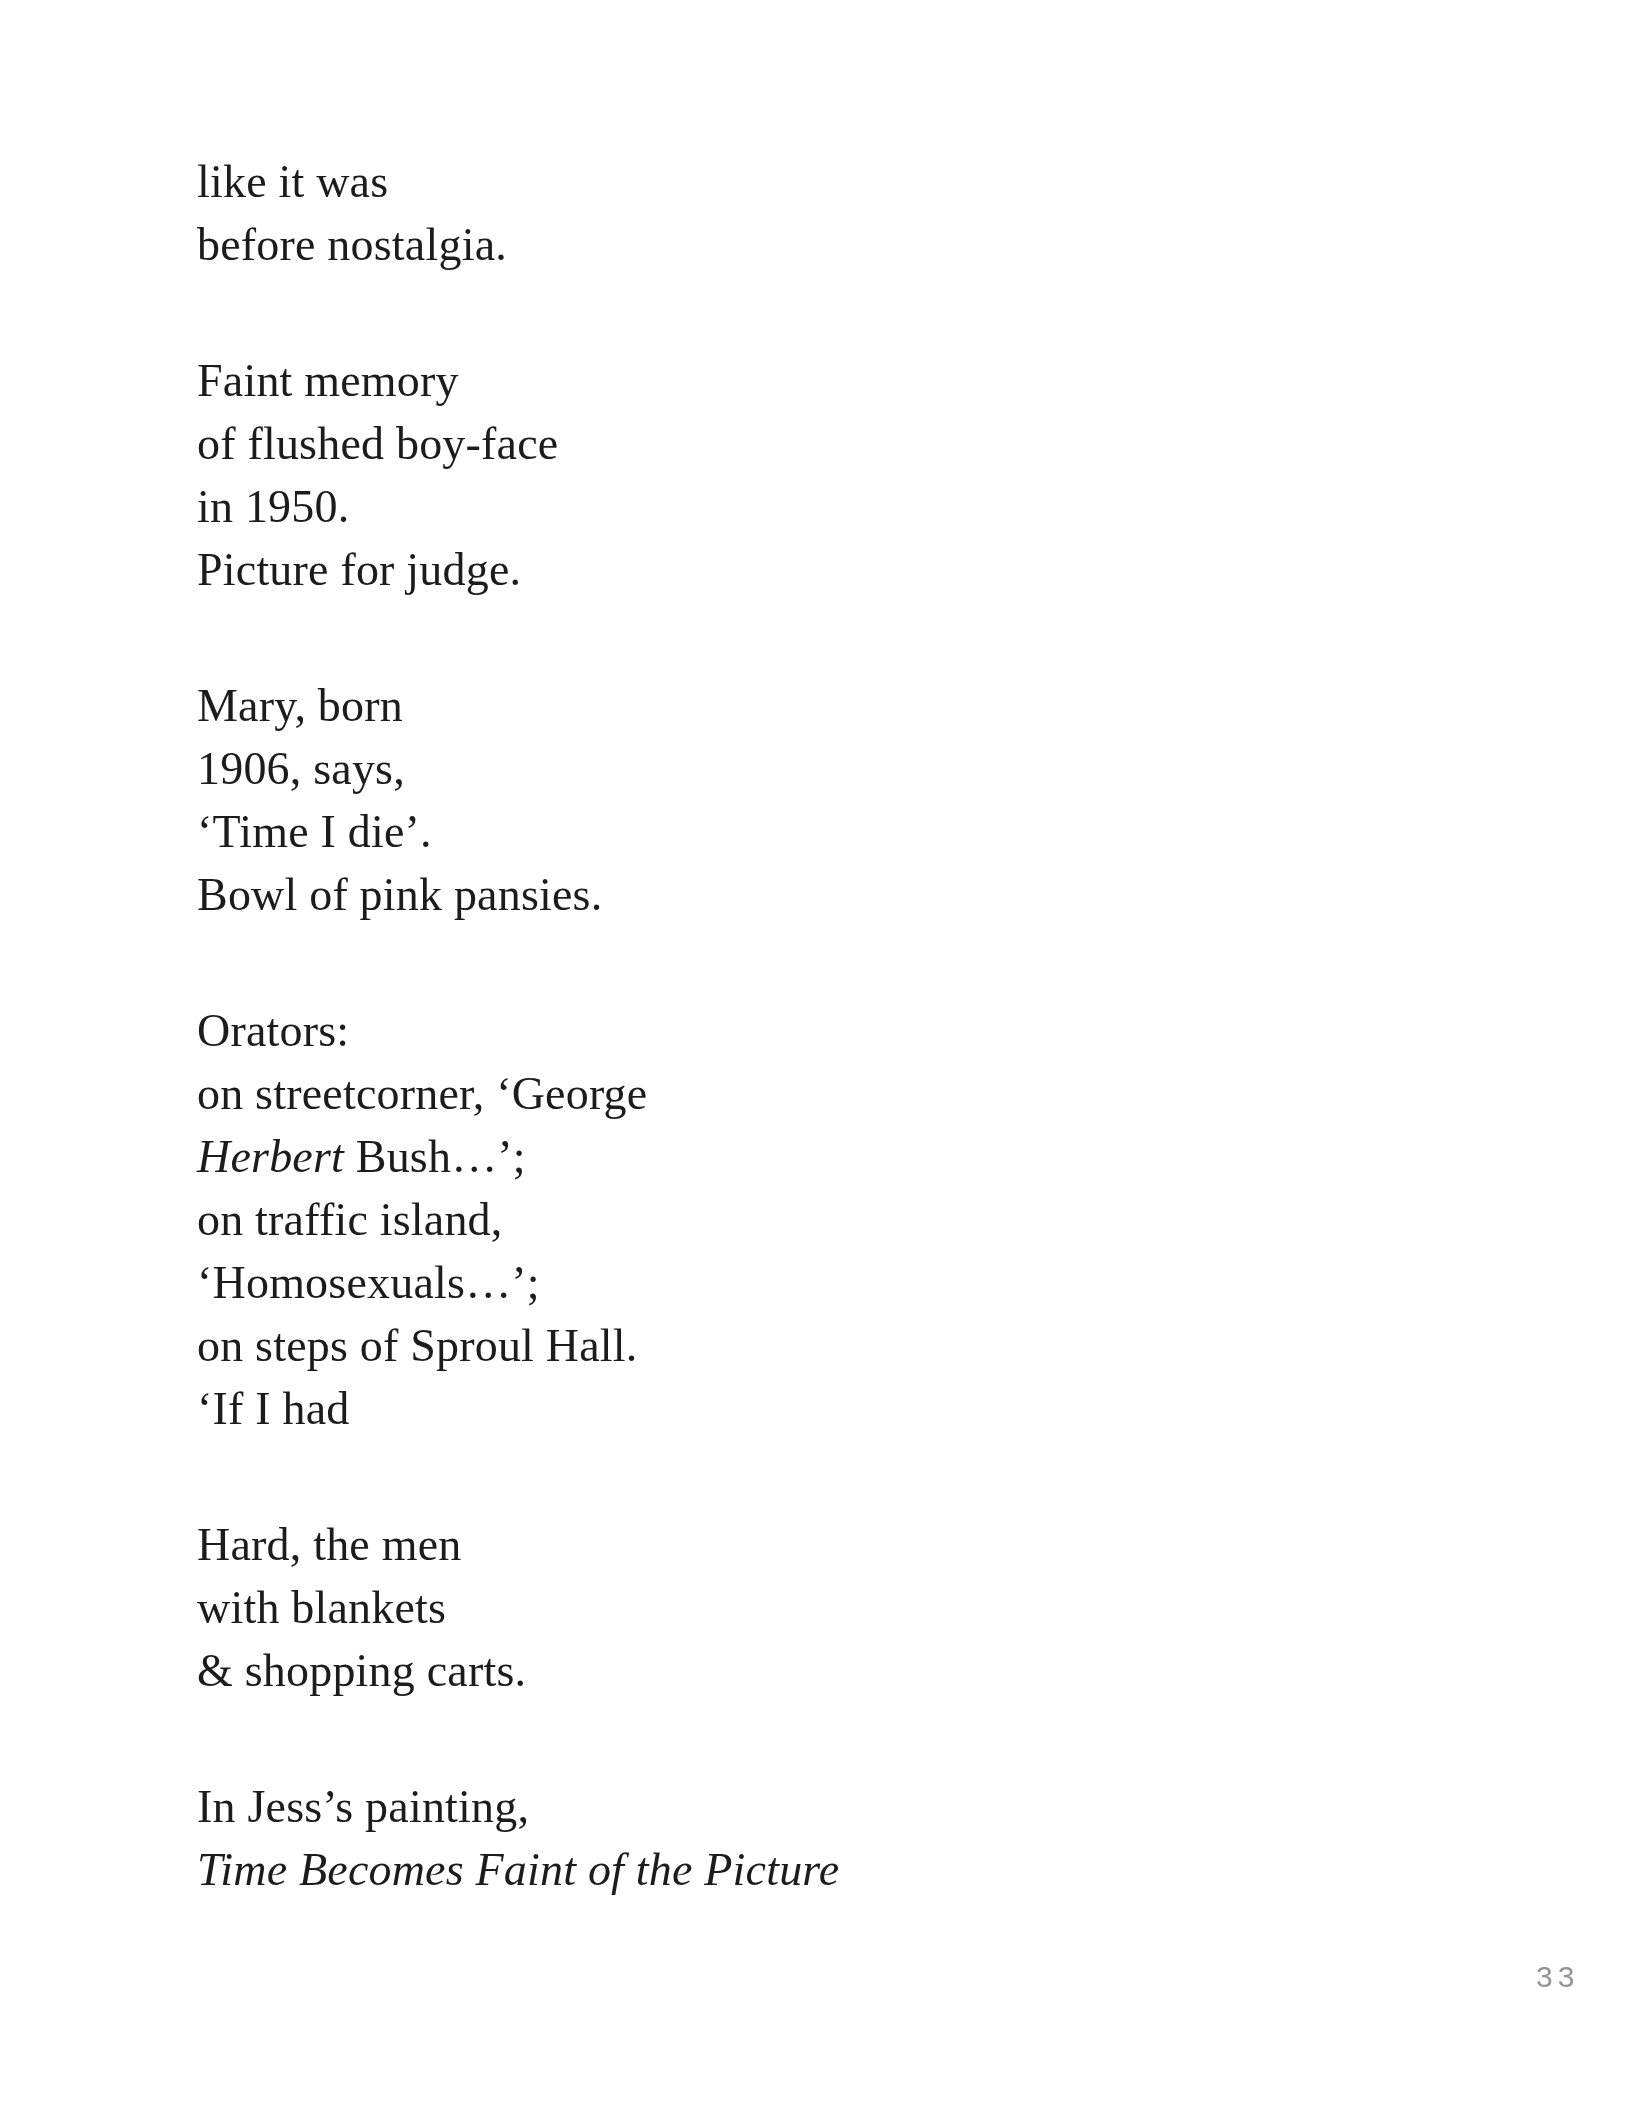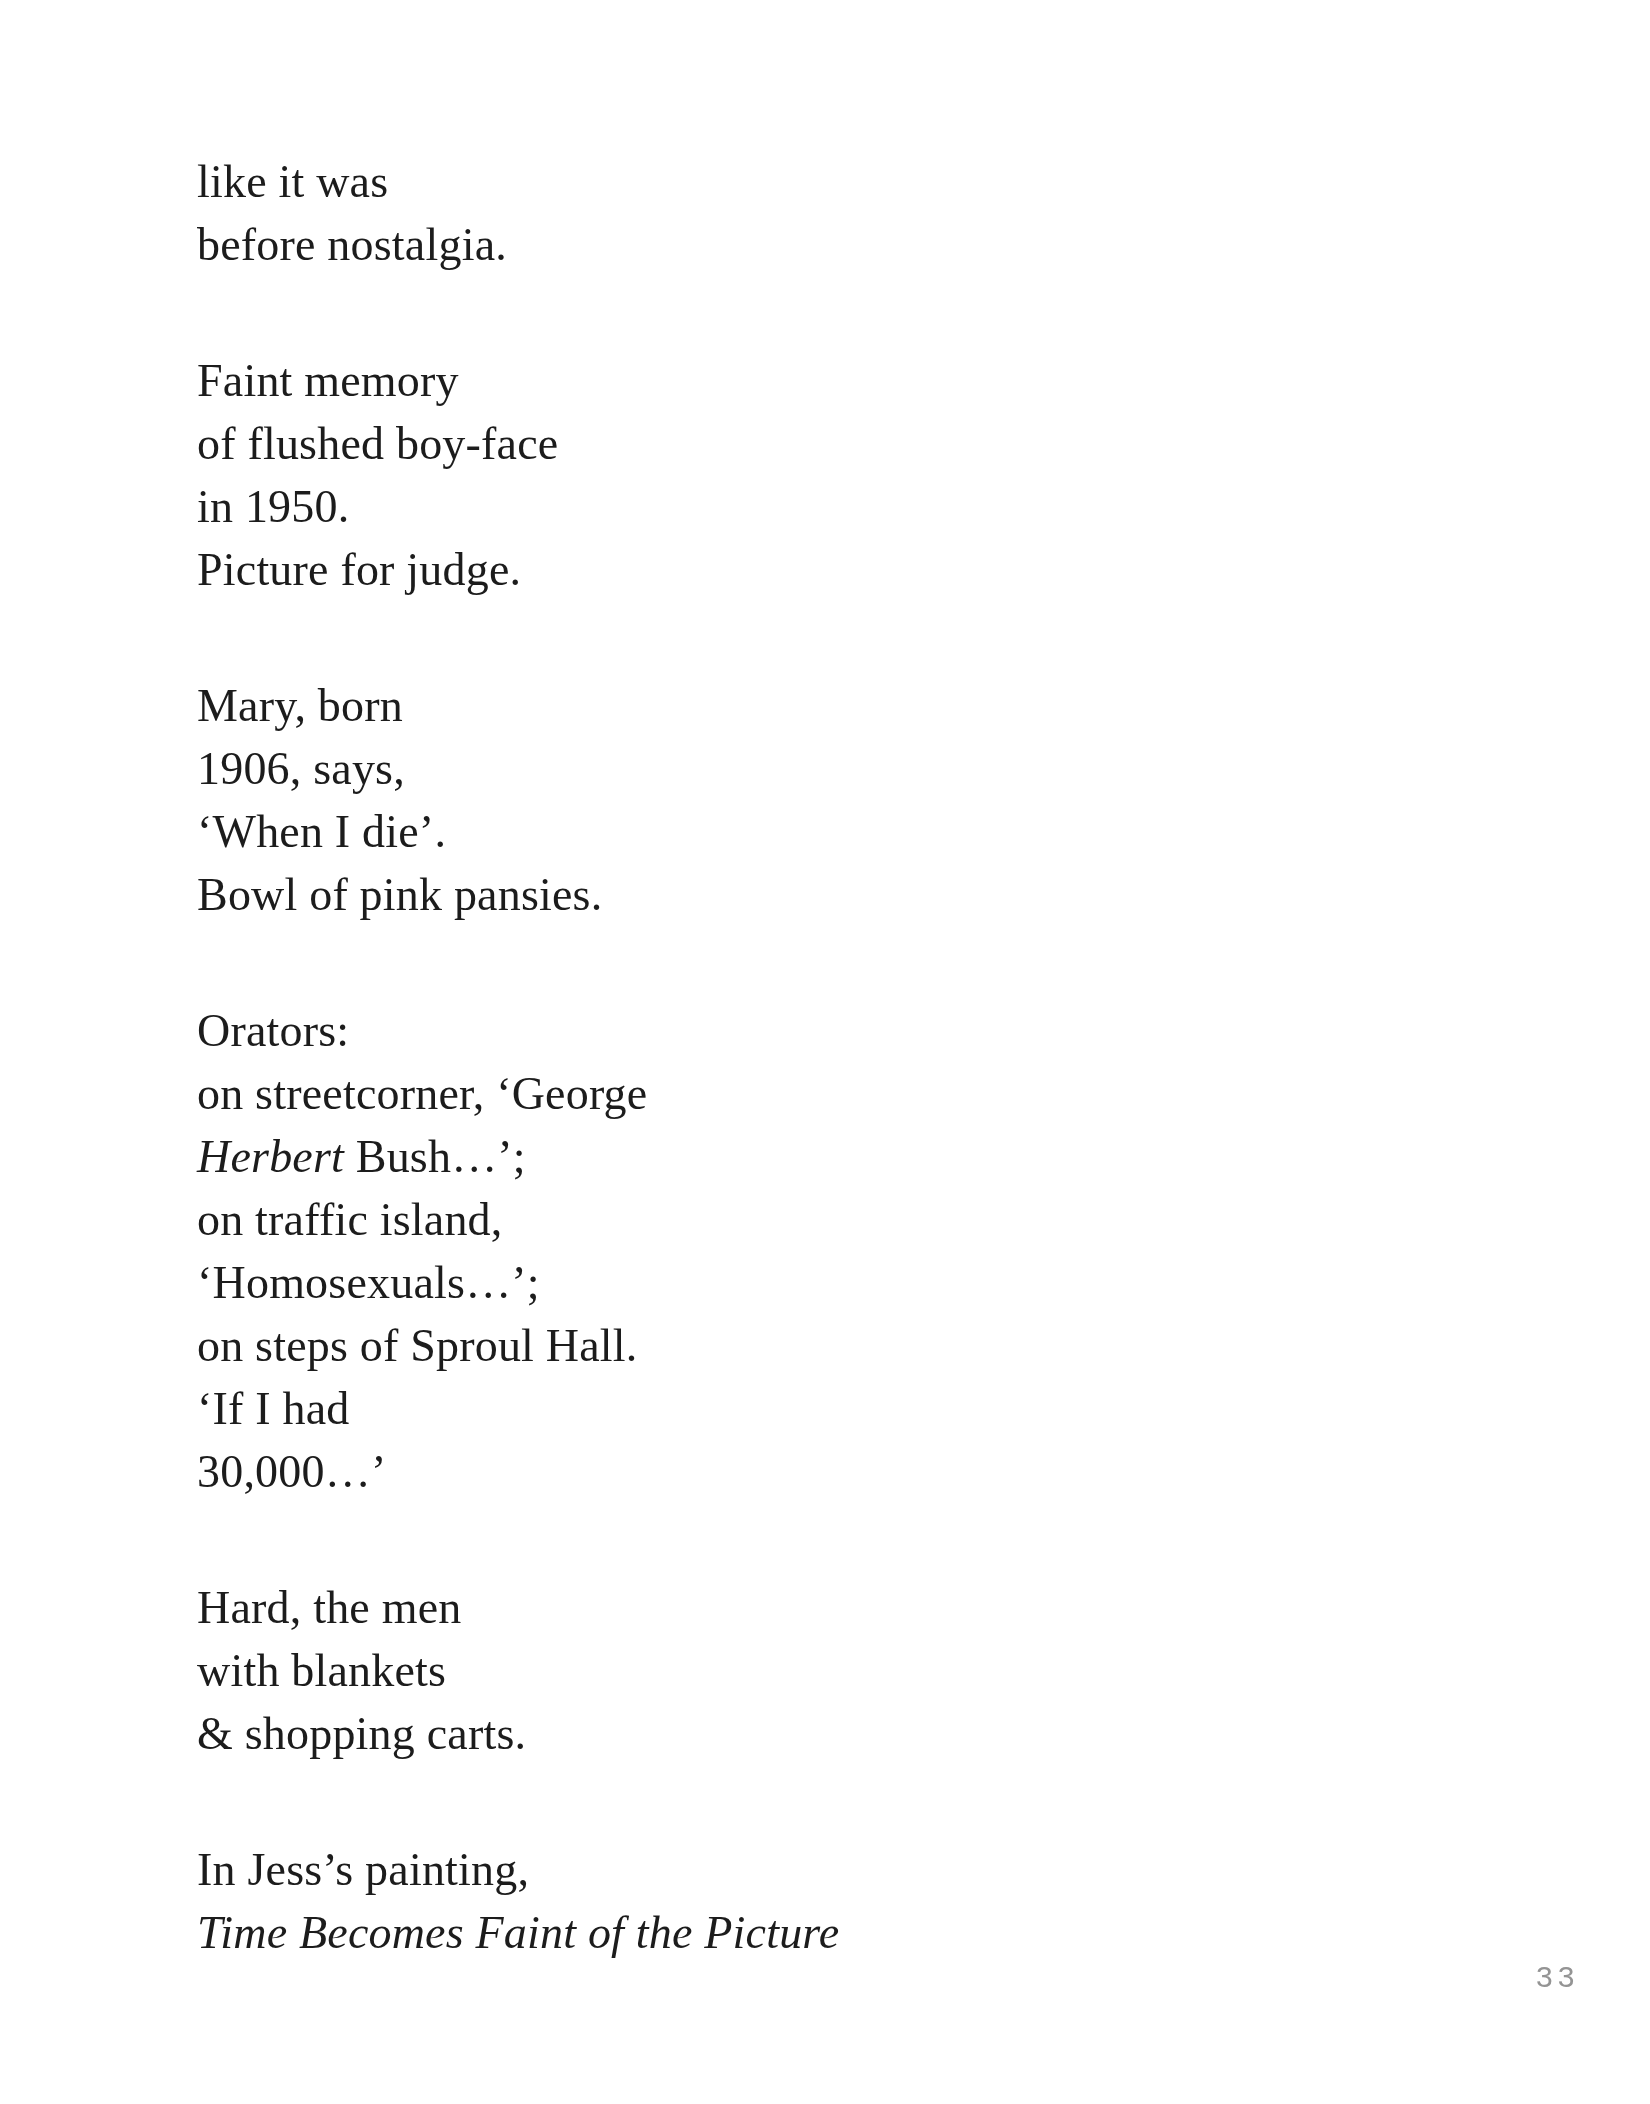--- a/index.html
+++ b/index.html
@@ -63,32 +63,31 @@
       </div>
       <div class="stanza">
         <div class="line"><span class="rm">Faint memory</span></div>
         <div class="line"><span class="rm">of flushed boy-face</span></div>
         <div class="line"><span class="rm">in 1950.</span></div>
         <div class="line"><span class="rm">Picture for judge.</span></div>
       </div>
       <div class="stanza">
         <div class="line"><span class="rm">Mary, born</span></div>
         <div class="line"><span class="rm">1906, says,</span></div>
-        <div class="line"><span class="rm">‘When I die’.</span></div>
+        <div class="line"><span class="rm">‘Time I die’.</span></div>
         <div class="line"><span class="rm">Bowl of pink pansies.</span></div>
       </div>
       <div class="stanza">
         <div class="line"><span class="rm">Orators:</span></div>
         <div class="line"><span class="rm">on streetcorner, ‘George</span></div>
         <div class="line"><span class="it">Herbert</span><span class="rm"> Bush…’;</span></div>
         <div class="line"><span class="rm">on traffic island,</span></div>
         <div class="line"><span class="rm">‘Homosexuals…’;</span></div>
         <div class="line"><span class="rm">on steps of Sproul Hall.</span></div>
         <div class="line"><span class="rm">‘If I had</span></div>
-        <div class="line"><span class="rm">30,000…’</span></div>
       </div>
       <div class="stanza">
         <div class="line"><span class="rm">Hard, the men</span></div>
         <div class="line"><span class="rm">with blankets</span></div>
         <div class="line"><span class="rm">&amp; shopping carts.</span></div>
       </div>
       <div class="stanza">
         <div class="line"><span class="rm">In Jess’s painting,</span></div>
         <div class="line"><span class="it">Time Becomes Faint of the Picture</span></div>
       </div>

